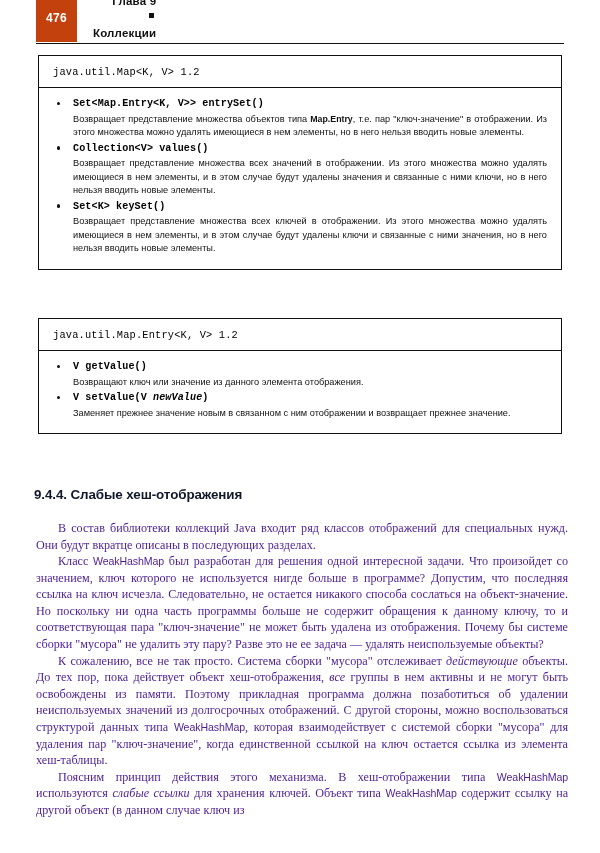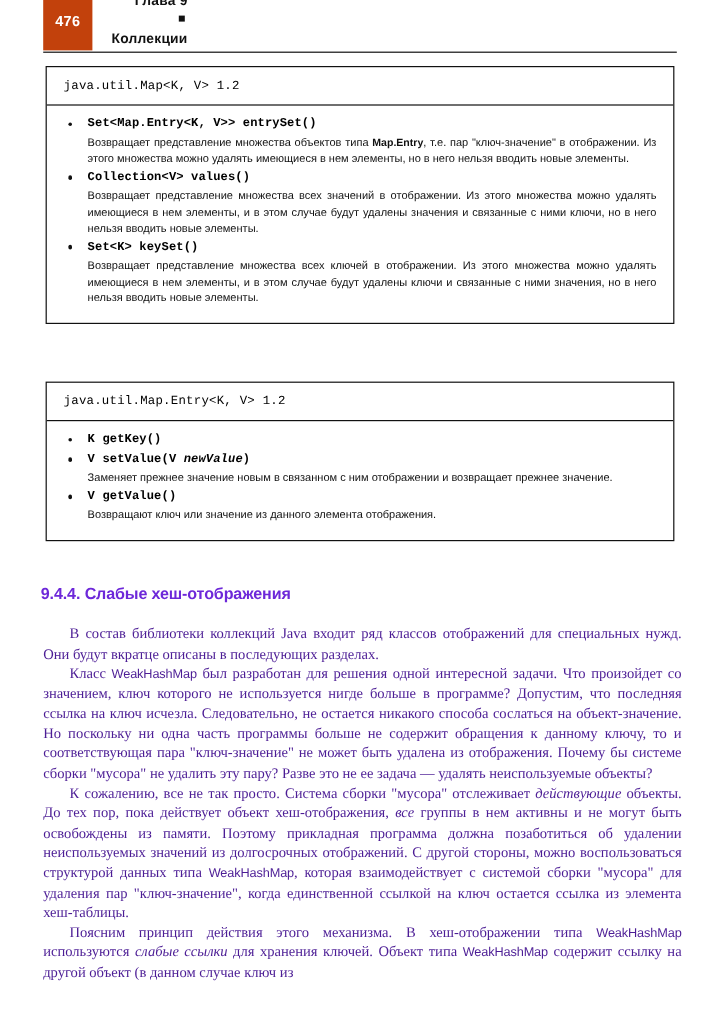--- a/index.html
+++ b/index.html
@@ -147,21 +147,21 @@
   }
 
   
   .sect-head {
     position: absolute;
     left: 34px;
     font-family: "Liberation Sans", sans-serif;
     font-weight: bold;
     font-size: 13.4px;
     letter-spacing: -0.1px;
-    color: #6d28d9;
+    color: #0f172a;
   }
 
   
   .body-copy {
     position: absolute;
     left: 36px;
     width: 532px;
     font-family: "Liberation Serif", serif;
     font-size: 12.15px;
     line-height: 1.365;
@@ -214,30 +214,27 @@
         </li>
       </ul>
     </div>
   </div>
 
   <div class="apibox" id="apibox-2" style="top:318px;">
     <div class="apibox-head">java.util.Map.Entry&lt;K, V&gt; 1.2</div>
     <div class="apibox-body">
       <ul class="apilist">
         <li>
-          <div class="sig">K getKey()</div>
+          <div class="sig">V getValue()</div>
+          <p class="desc">Возвращают ключ или значение из данного элемента отображения.</p>
         </li>
         <li>
           <div class="sig"><span>V setValue(V </span><span class="ital">newValue</span><span>)</span></div>
           <p class="desc">Заменяет прежнее значение новым в связанном с ним отображении и возвращает прежнее значение.</p>
         </li>
-        <li>
-          <div class="sig">V getValue()</div>
-          <p class="desc">Возвращают ключ или значение из данного элемента отображения.</p>
-        </li>
       </ul>
     </div>
   </div>
 
   <h2 class="sect-head" style="top:487px;margin:0;">9.4.4. Слабые хеш-отображения</h2>
 
   <div class="body-copy" style="top:520px;">
 
     <p><span>В состав библиотеки коллекций Java входит ряд классов отображений для специальных нужд. Они будут вкратце описаны в последующих разделах.</span></p>
 

